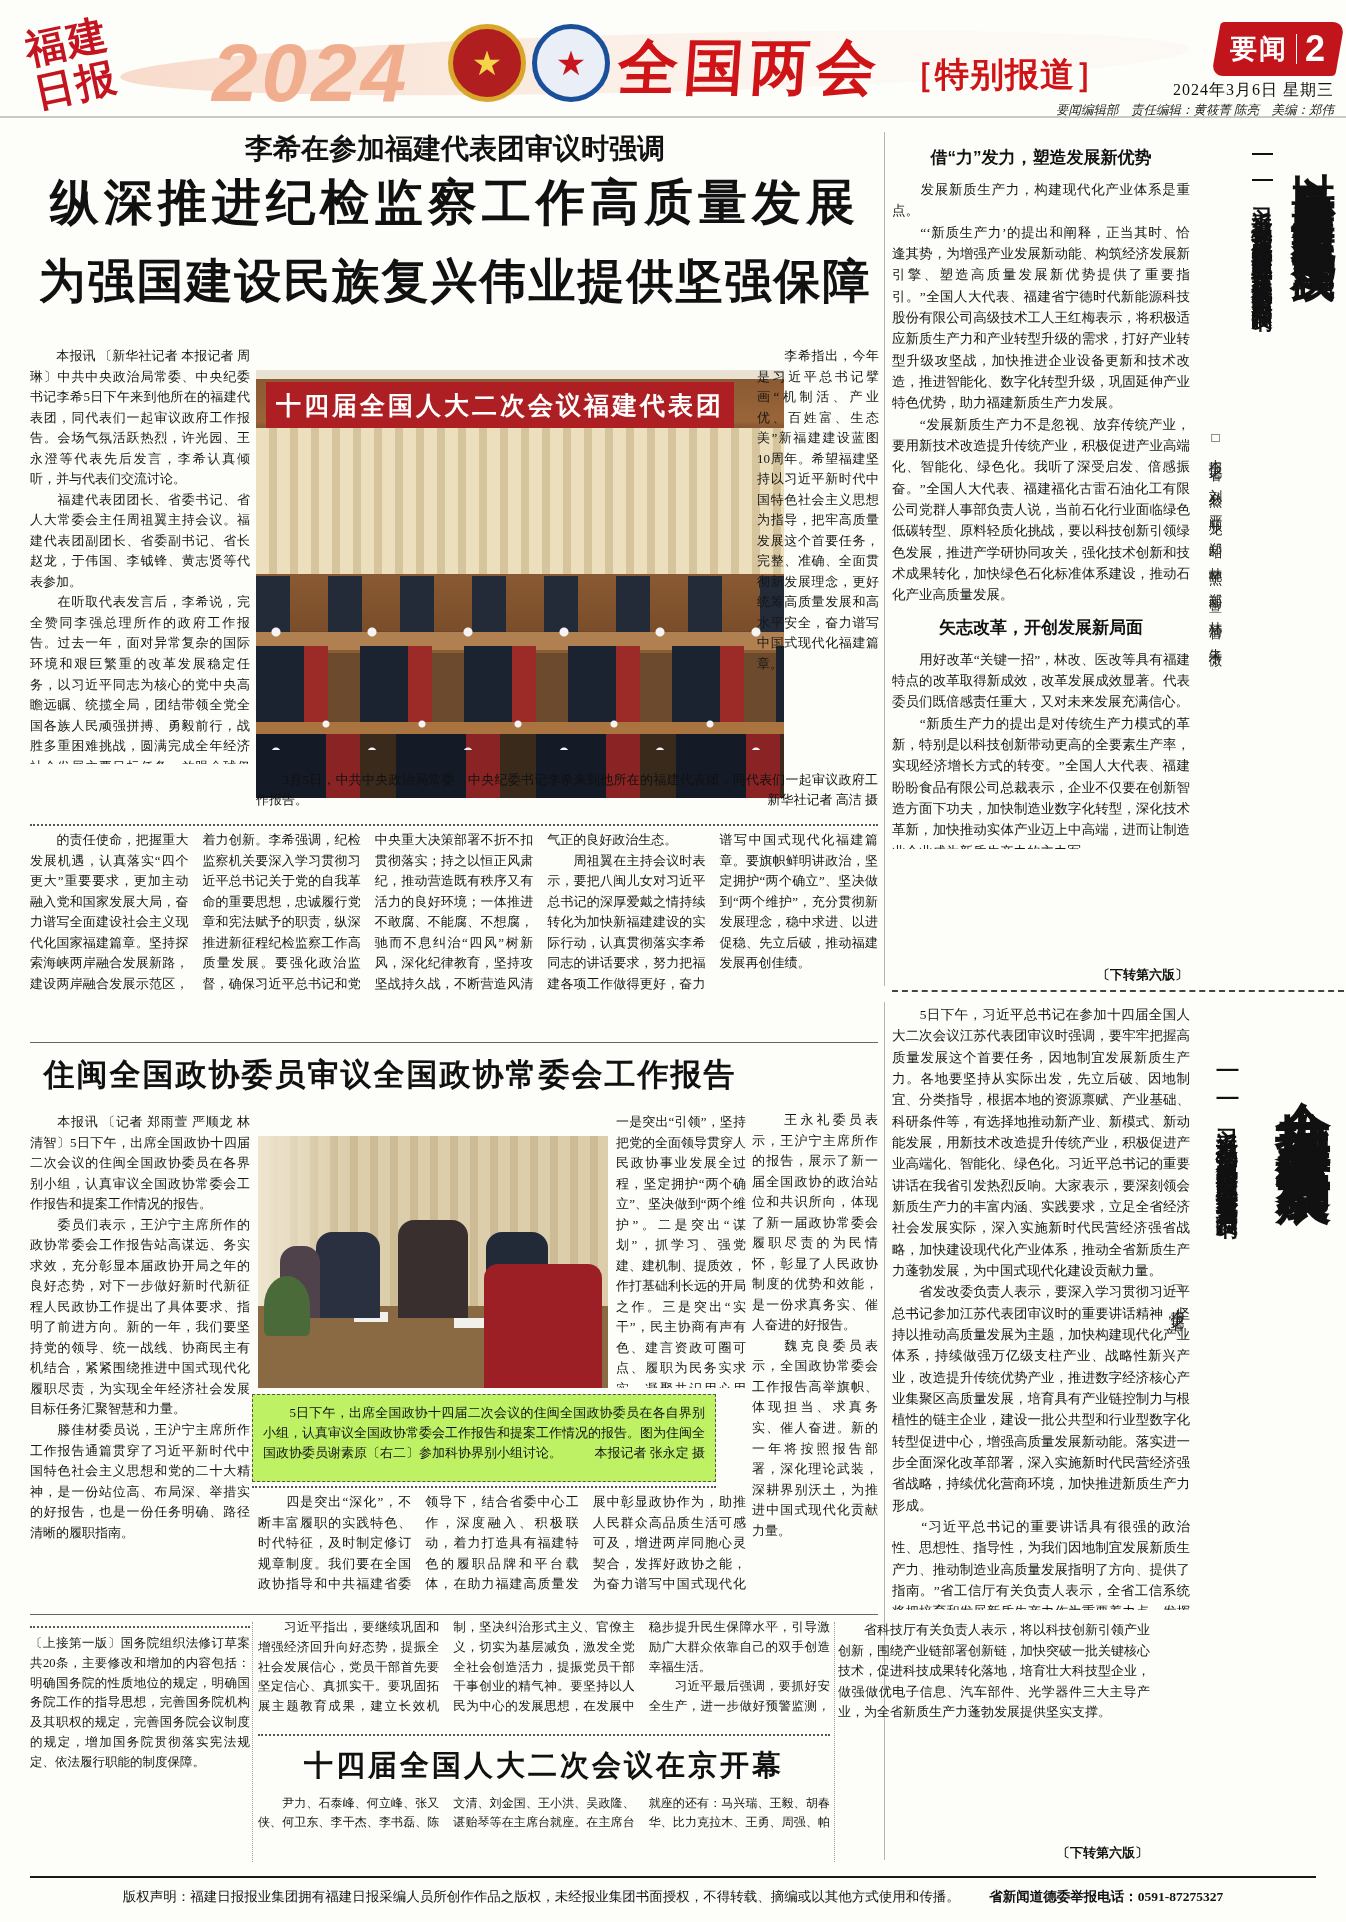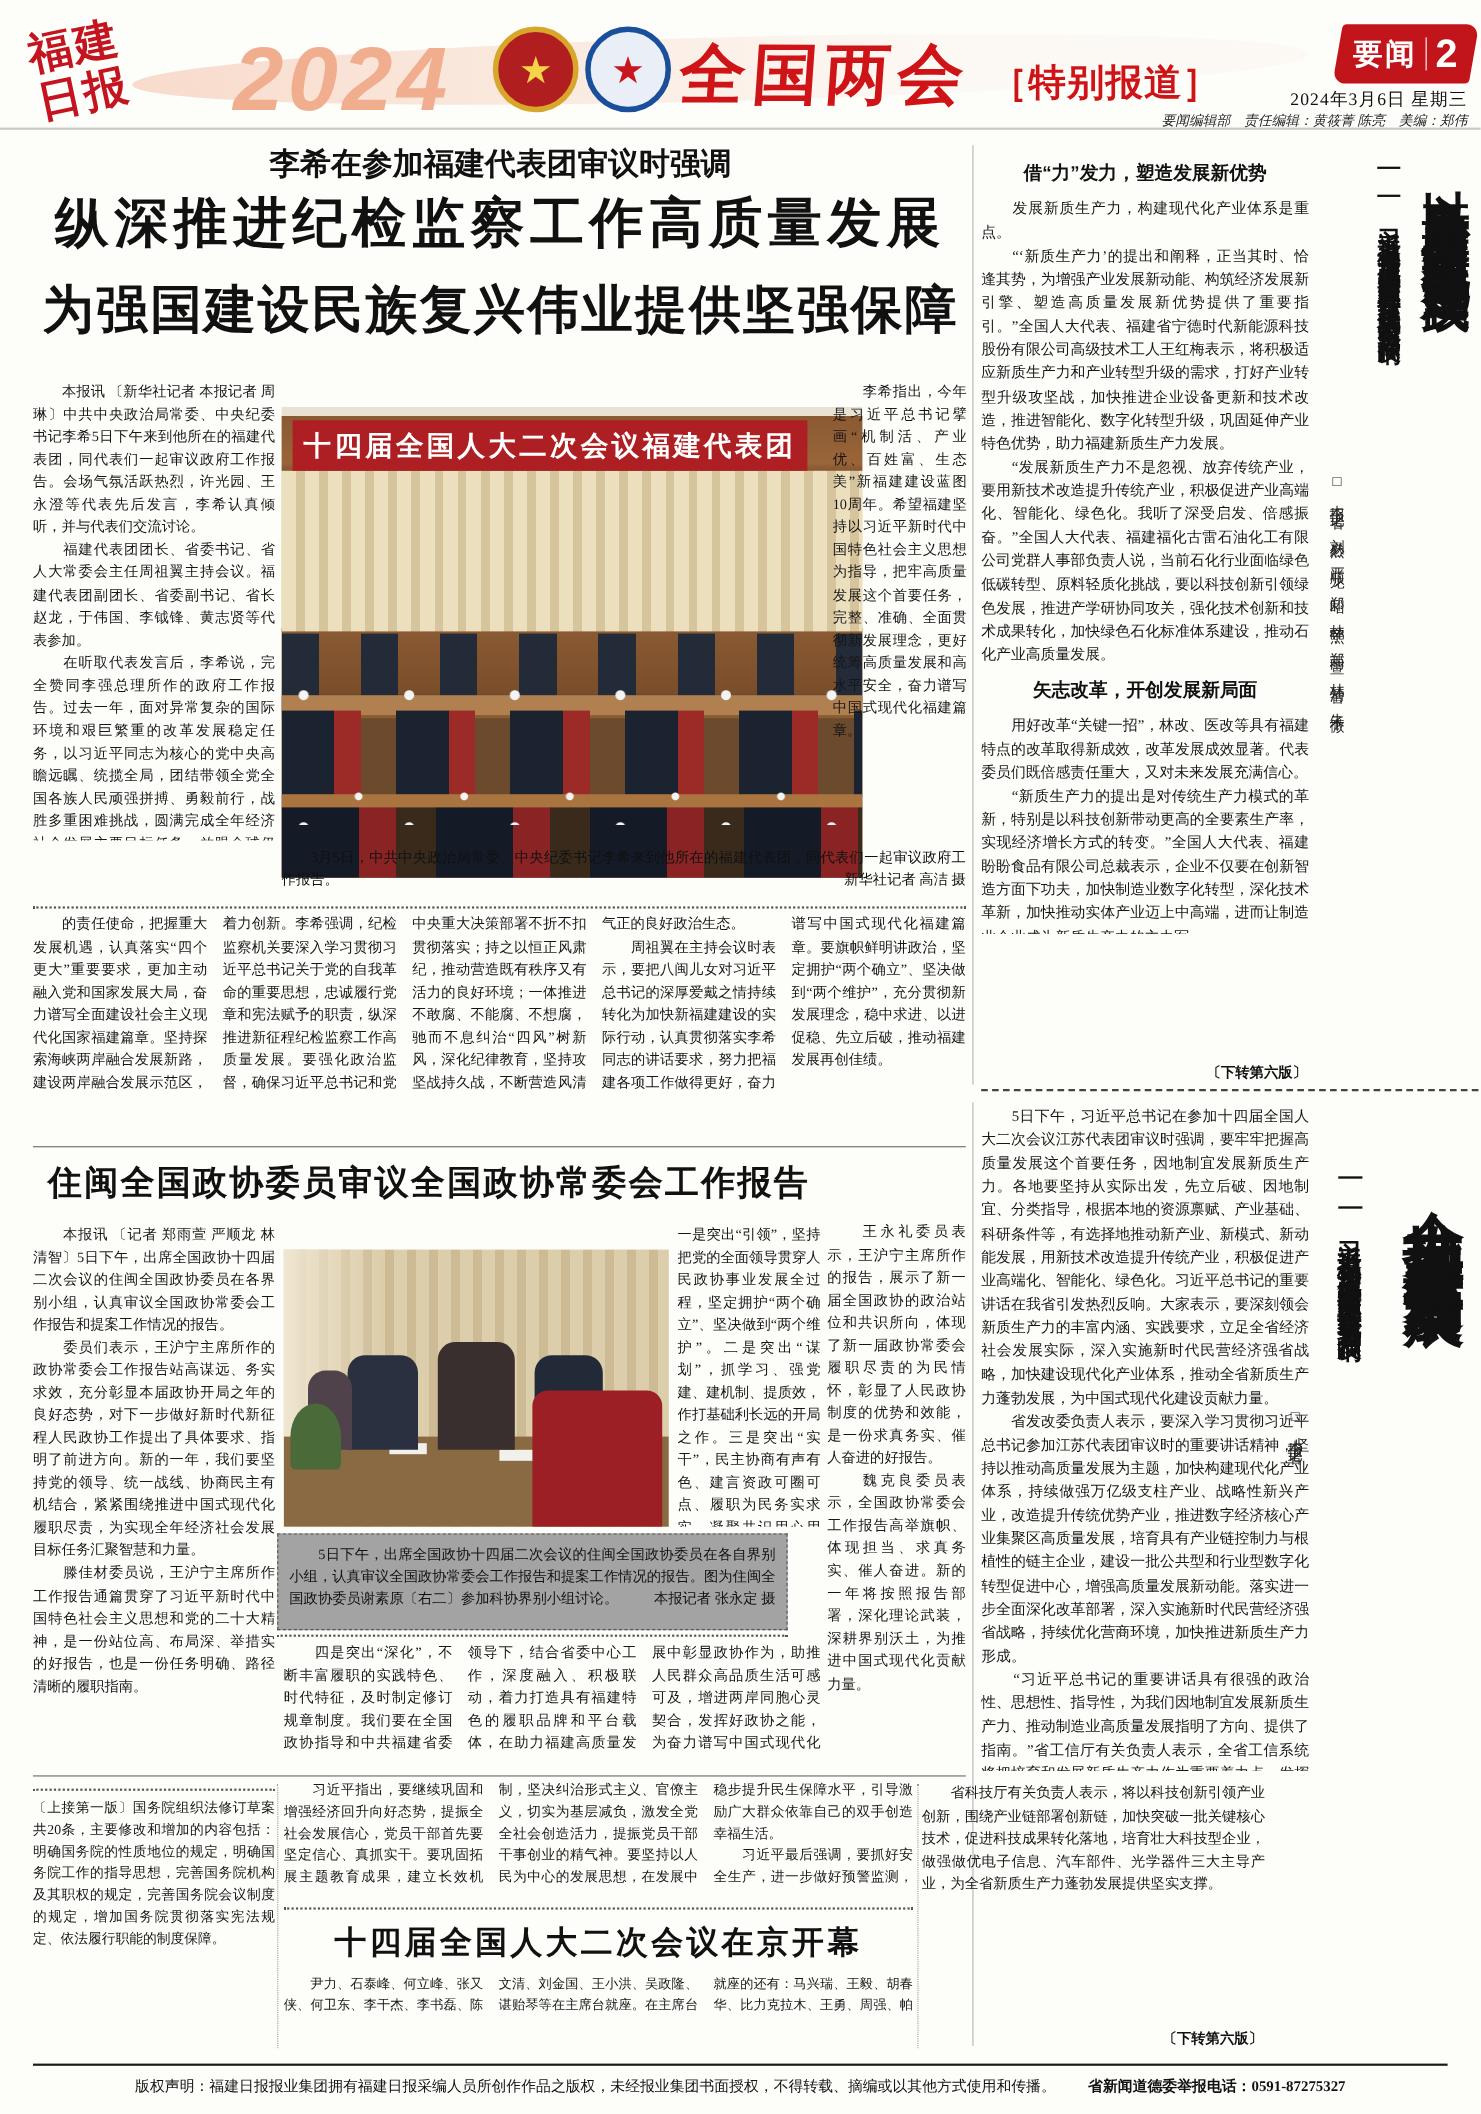--- a/index.html
+++ b/index.html
@@ -88,21 +88,21 @@
       background:repeating-linear-gradient(90deg,#dccdab 0 12px,#cdbb95 12px 20px);}
   .photo2 .light{position:absolute;left:0;top:0;width:90px;height:100%;
       background:linear-gradient(90deg,#efe6d0,rgba(239,230,208,0));}
   .photo2 .table{position:absolute;left:0;top:170px;width:100%;height:82px;background:#8a6a42;}
   .photo2 .paper{position:absolute;background:#f2f0ea;width:34px;height:10px;top:176px;}
   .fig{position:absolute;border-radius:16px 16px 0 0;}
   .photo2 .chair-red{position:absolute;right:6px;top:128px;width:118px;height:124px;
       background:#9c1f26;border-radius:14px 14px 0 0;}
   .photo2 .plant{position:absolute;left:6px;top:140px;width:46px;height:60px;background:#4a6a3a;
       border-radius:50% 50% 10% 10%;}
-  .capbox{border:1px dashed #555;box-sizing:border-box;padding:8px 10px;background:#a3a3a3;}
+  .capbox{border:1px dashed #555;box-sizing:border-box;padding:8px 10px;background:#bef264;}
   
   .hl5{text-align:center;font-size:29px;font-weight:900;letter-spacing:3px;
        font-family:"Liberation Sans",sans-serif;white-space:nowrap;}
   
   .footer-rule{left:30px;top:1876px;width:1286px;height:0;border-top:2px solid #1a1a1a;}
   .footer{left:0;top:1888px;width:1346px;text-align:center;font-size:13.5px;color:#111;}
   .footer b{margin-left:26px;}
 </style>
 </head>
 <body>

